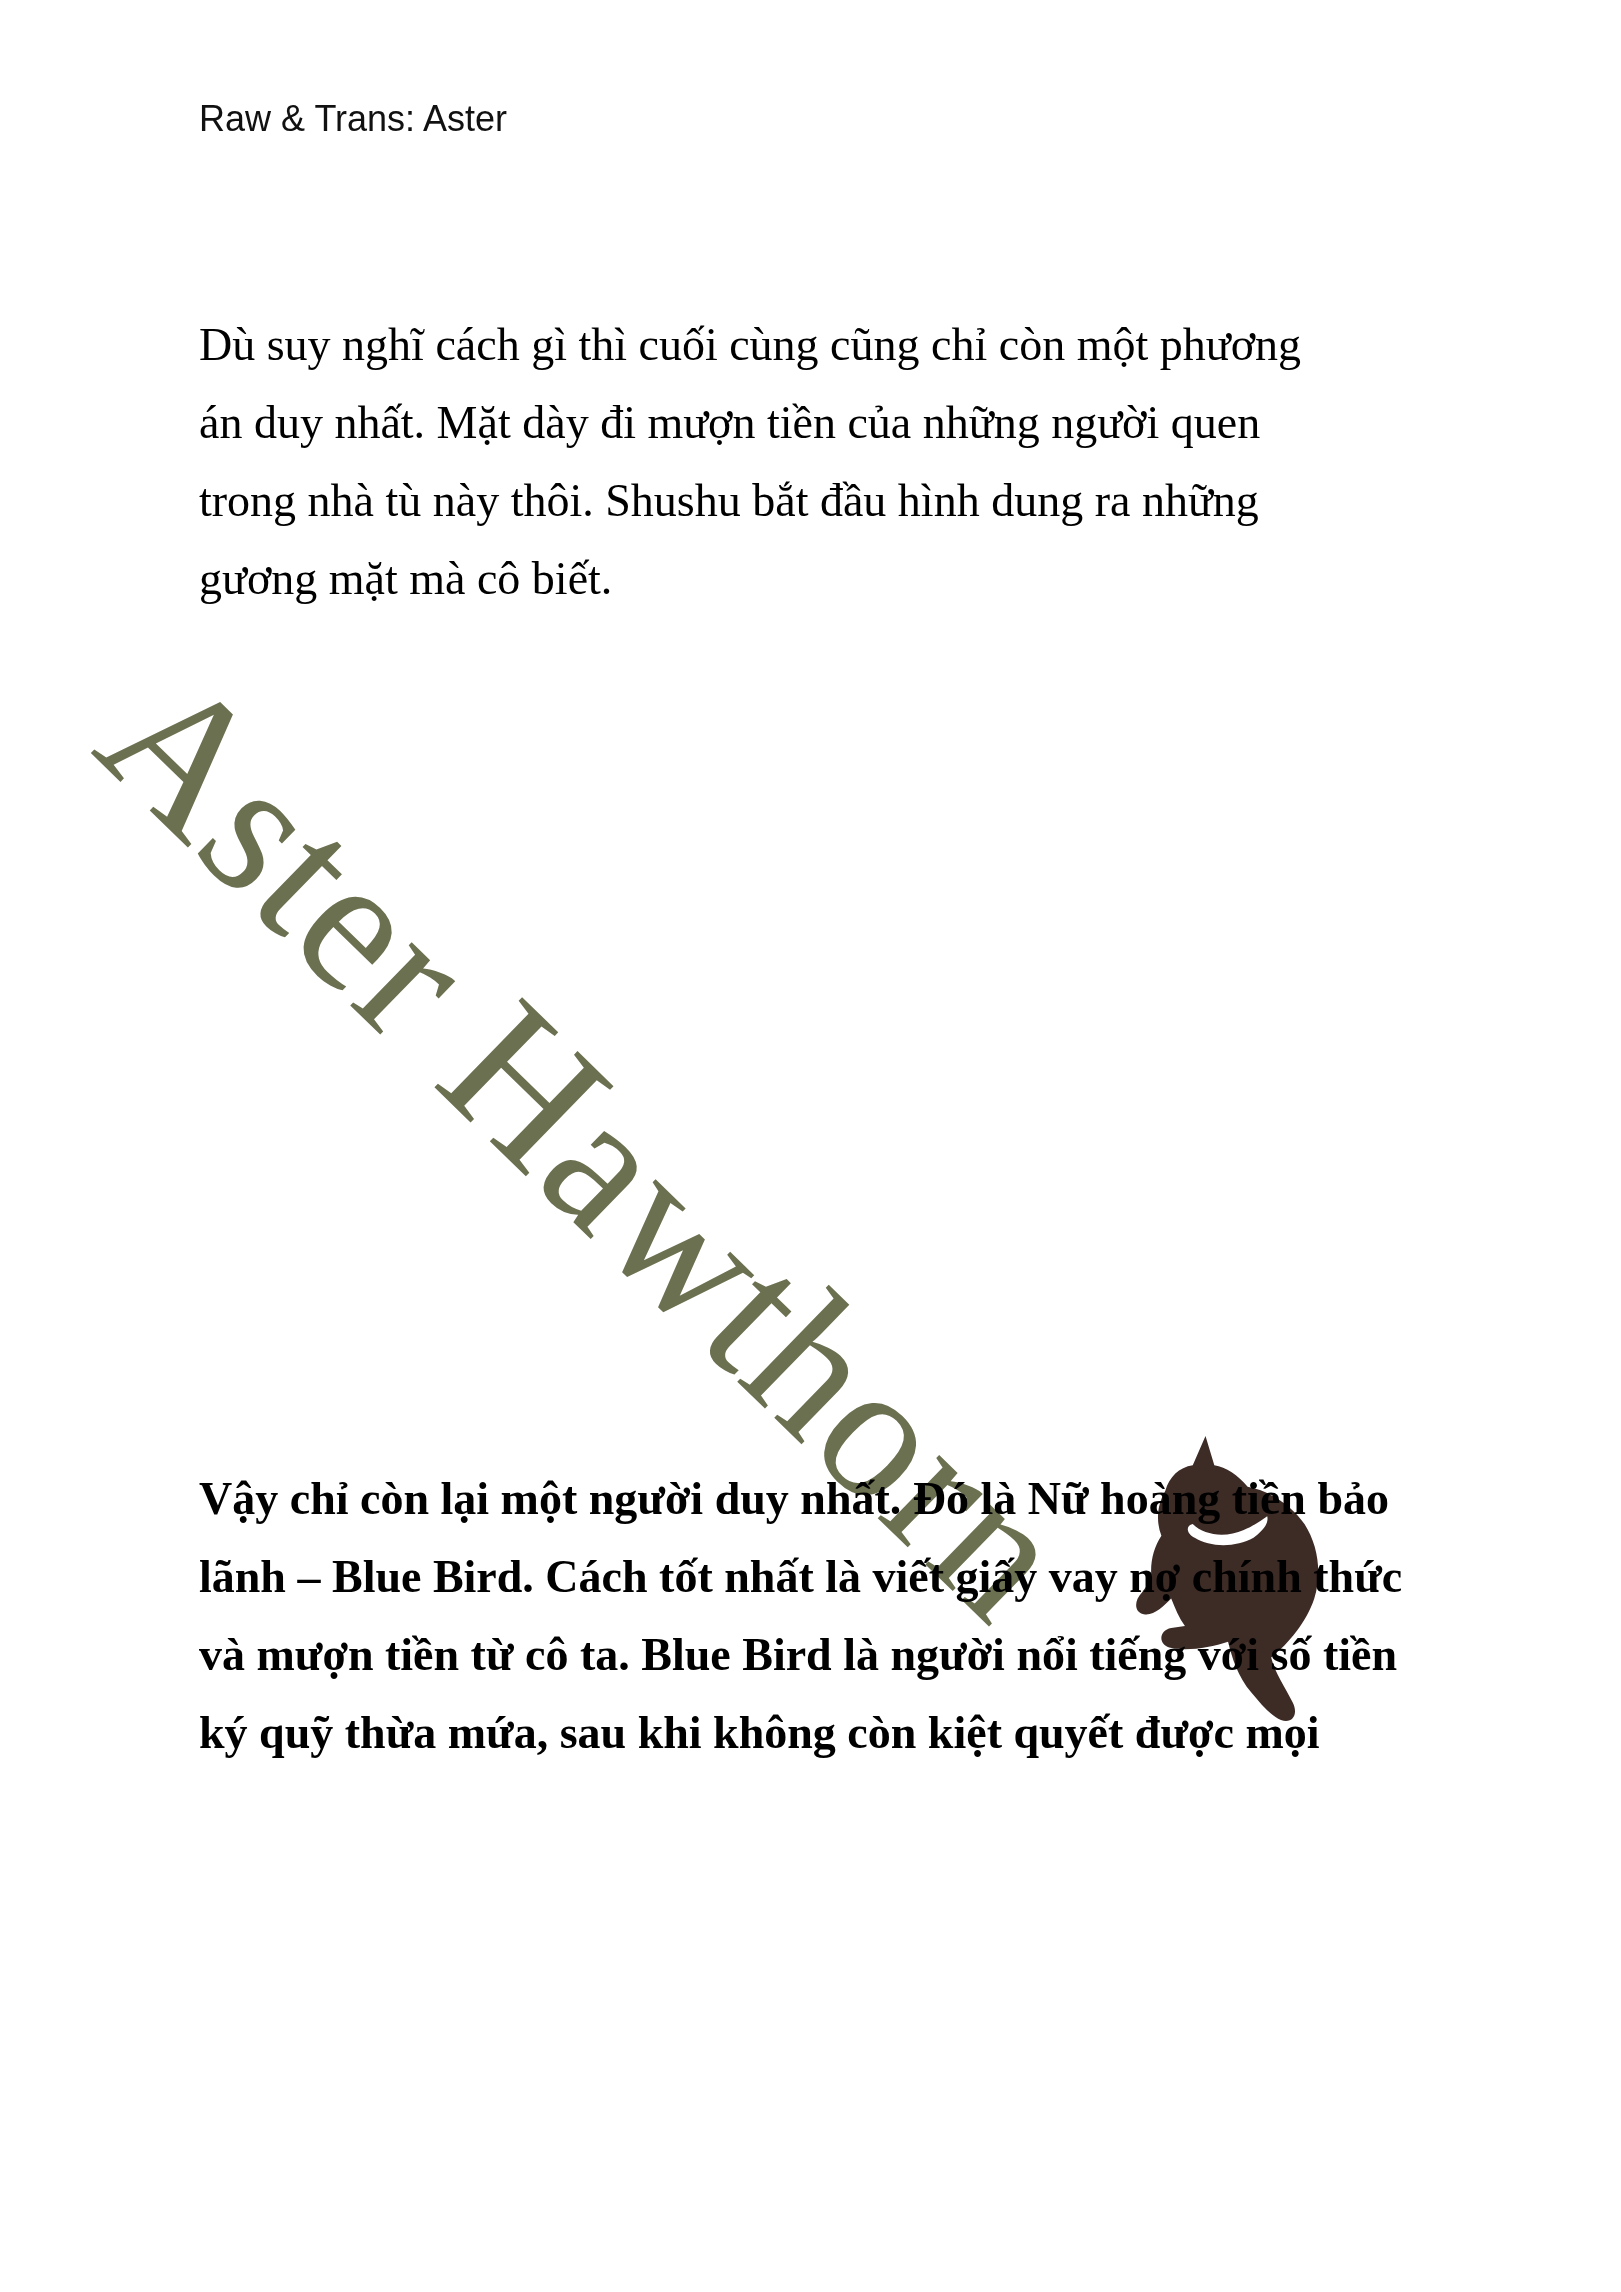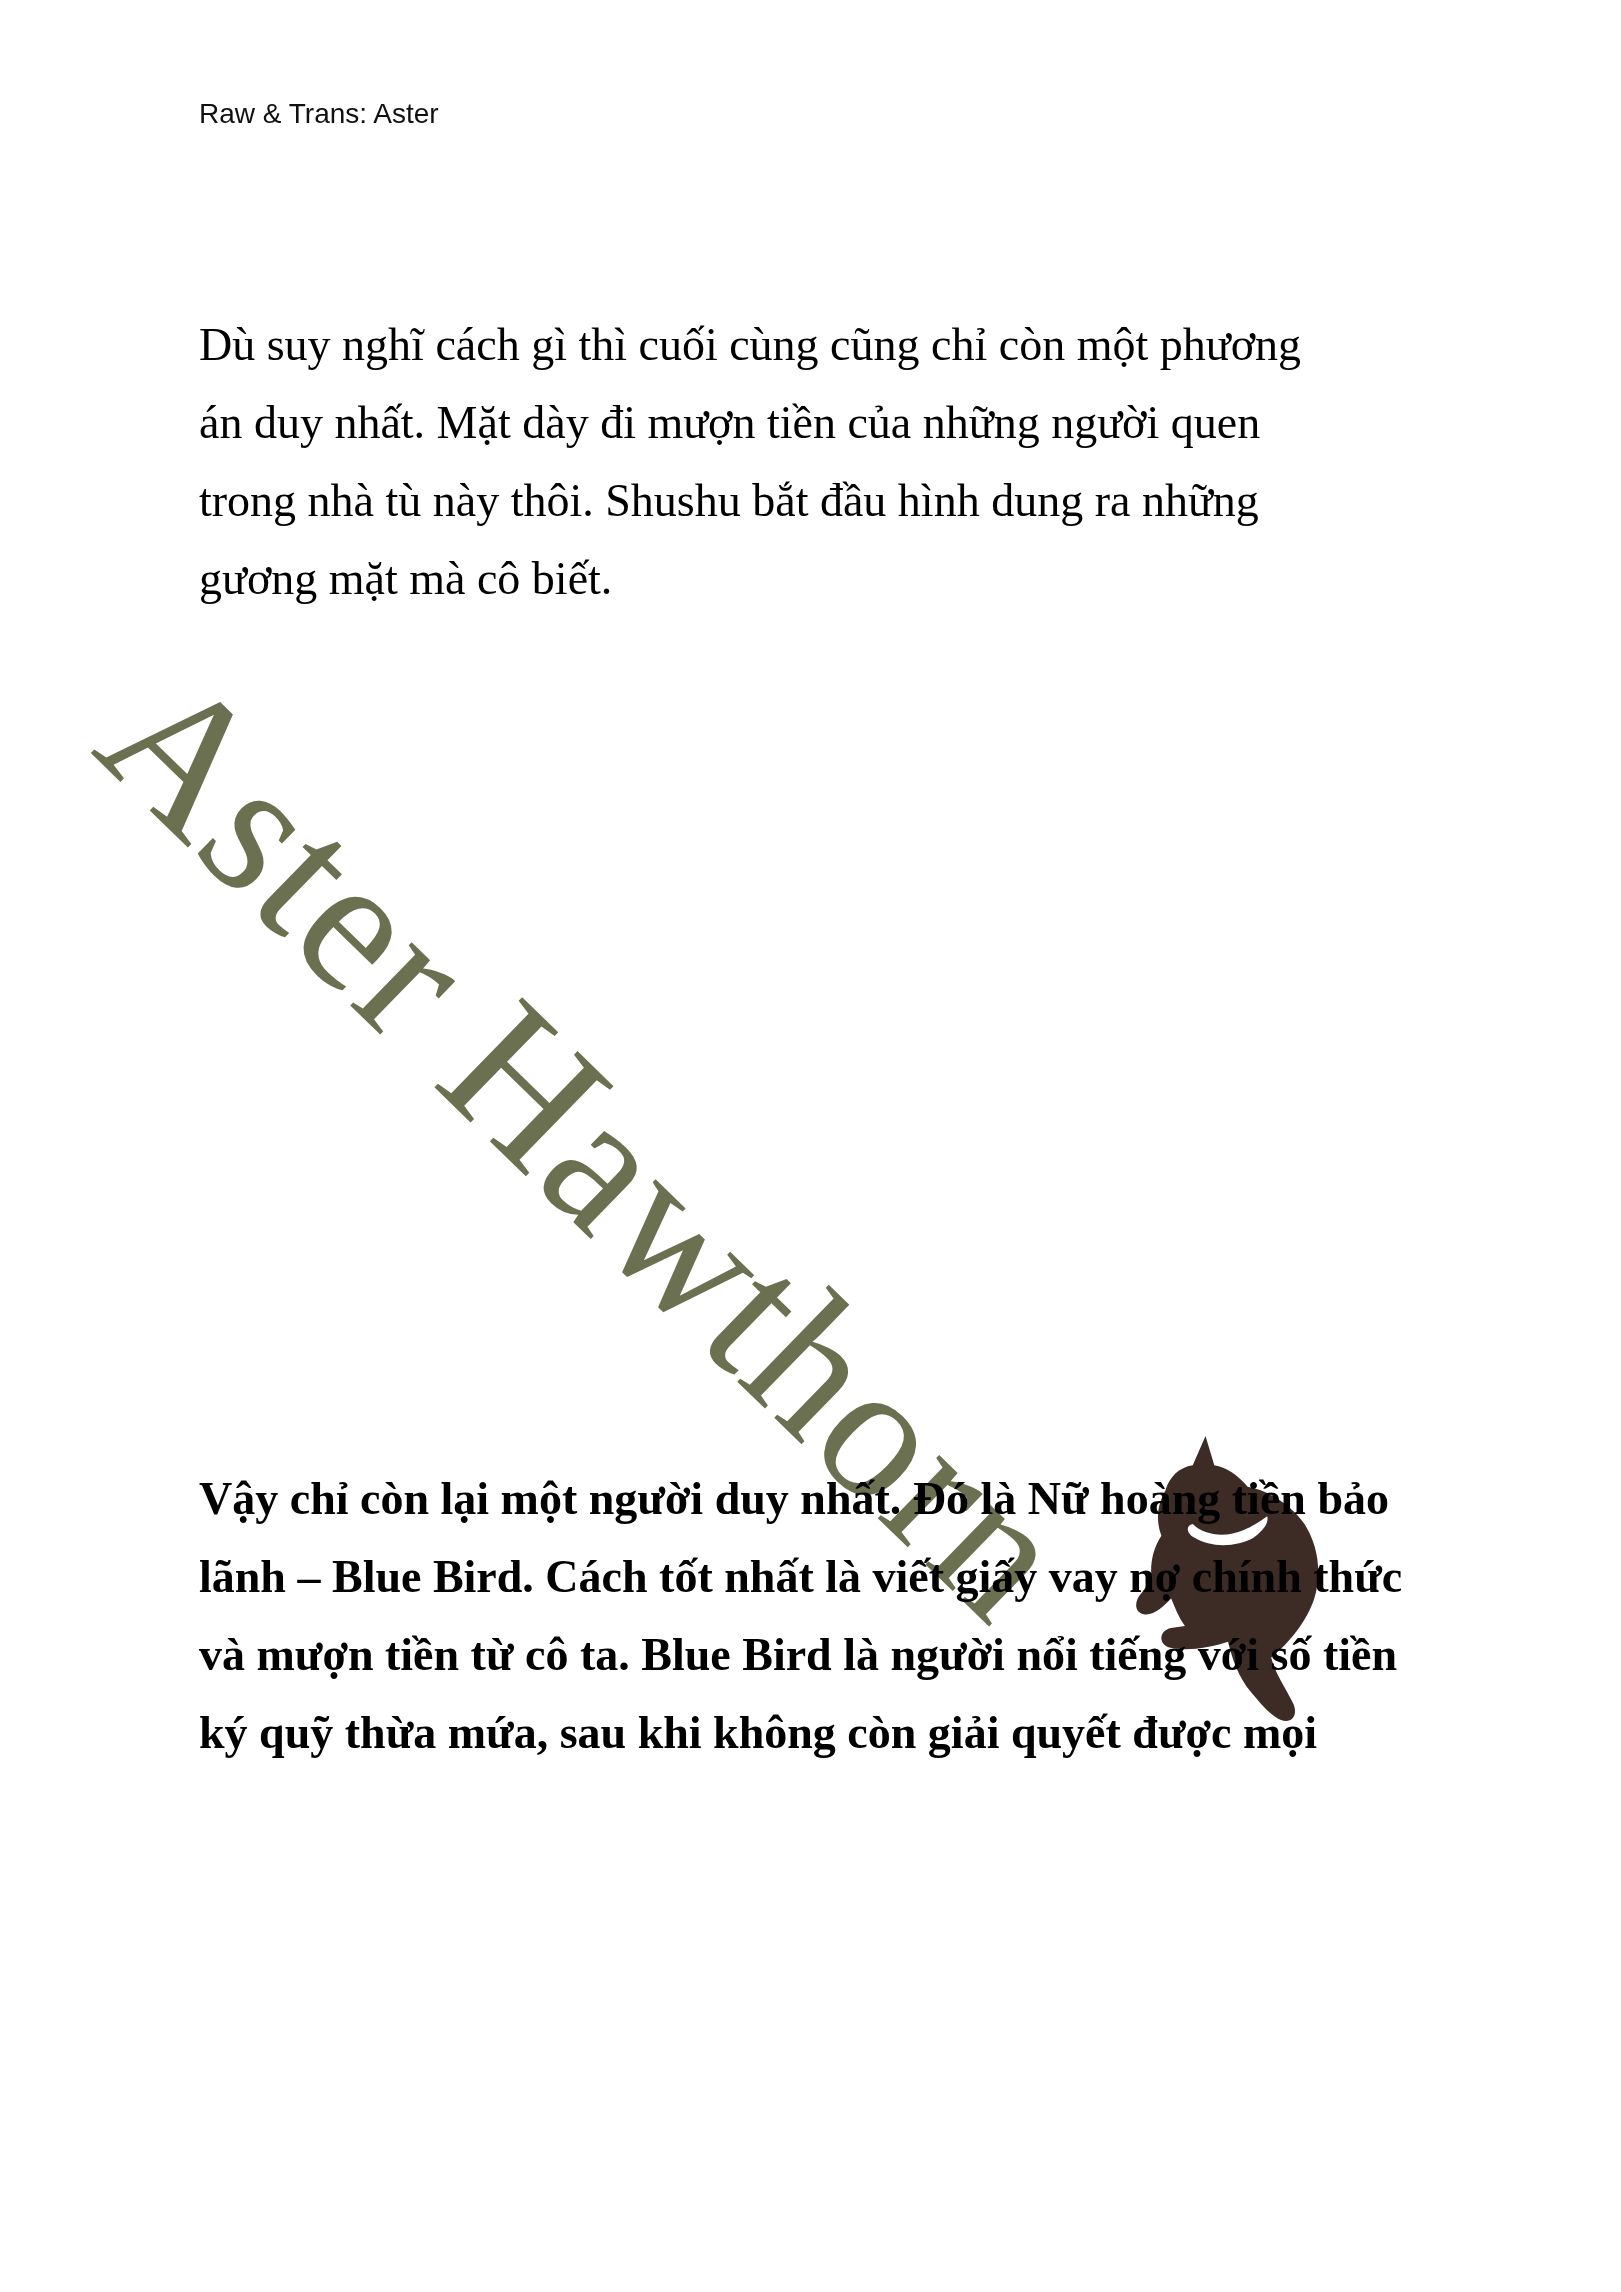--- a/index.html
+++ b/index.html
@@ -1,20 +1,20 @@
 <!DOCTYPE html>
 <html><head>
   <meta charset="utf-8">
   <style>
     html, body { margin: 0; padding: 0; background: #ffffff; }
     body { width: 1621px; height: 2293px; position: relative; overflow: hidden; }
     .page { position: absolute; inset: 0; background: #ffffff; }
     .header {
       position: absolute; left: 199px; top: 98px;
-      font-family: "Liberation Sans", sans-serif; font-size: 28px; color: #111;
+      font-family: "Liberation Sans", sans-serif; font-size: 36px; color: #111;
       letter-spacing: 0px;
     }
     .para {
       position: absolute; left: 199px; width: 1274px;
       font-family: "Liberation Serif", serif; font-size: 46px; line-height: 78px; color: #000;
       margin: 0; white-space: nowrap;
     }
     .line { display: block; }
     .watermark {
       position: absolute; left: 201px; top: 637px;
@@ -73,18 +73,18 @@
       <span class="line">trong nhà tù này thôi. Shushu bắt đầu hình dung ra những</span>
       <span class="line">gương mặt mà cô biết.</span>
     </div>
 
 
 
     <div class="para" style="top:1460px;font-weight:bold;">
       <span class="line">Vậy chỉ còn lại một người duy nhất. Đó là Nữ hoàng tiền bảo</span>
       <span class="line">lãnh – Blue Bird. Cách tốt nhất là viết giấy vay nợ chính thức</span>
       <span class="line">và mượn tiền từ cô ta. Blue Bird là người nổi tiếng với số tiền</span>
-      <span class="line">ký quỹ thừa mứa, sau khi không còn giải quyết được mọi</span>
+      <span class="line">ký quỹ thừa mứa, sau khi không còn kiệt quyết được mọi</span>
     </div>
   </div>
 
 </div>
 
 
 </body></html>

